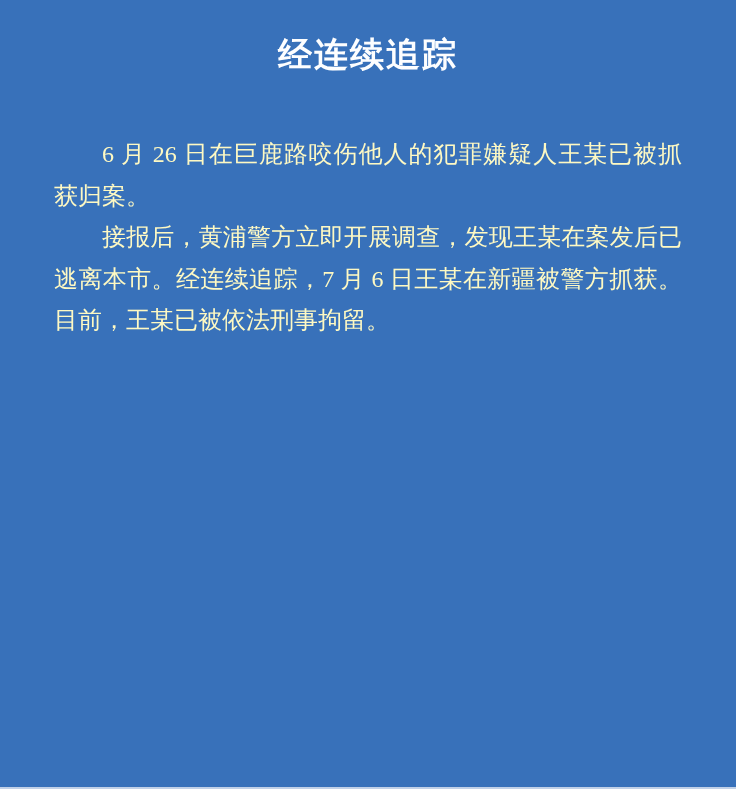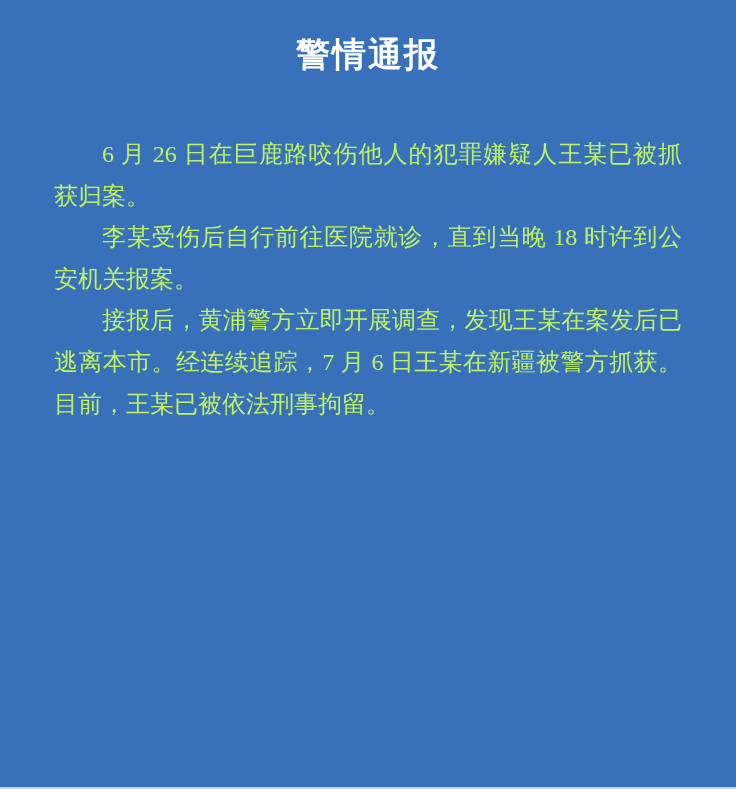--- a/index.html
+++ b/index.html
@@ -24,21 +24,21 @@
     margin: 38px 0 0 0;
     color: #FDFEFF;
     font-size: 34px;
     line-height: 34px;
     font-weight: bold;
     text-align: center;
     letter-spacing: 2px;
   }
   .notice-body {
     margin: 62px 54px 0 54px;
-    color: #bef264;
+    color: #fef9c3;
     font-size: 24px;
     line-height: 41.6px;
     text-align: justify;
     text-justify: inter-character;
   }
   .notice-body p {
     margin: 0;
     padding: 0;
     text-indent: 2em;
     word-break: break-all;
@@ -50,22 +50,21 @@
     width: 736px;
     height: 2px;
     background: #E3EAF4;
     opacity: 0.8;
   }
 </style>
 </head>
 <body>
 
 <div class="notice">
-  <h1 class="notice-title">警情通报</h1>
+  <h1 class="notice-title">经连续追踪</h1>
 
   <div class="notice-body">
     <p>6 月 26 日在巨鹿路咬伤他人的犯罪嫌疑人王某已被抓获归案。</p>
-    <p>李某受伤后自行前往医院就诊，直到当晚 18 时许到公安机关报案。</p>
     <p>接报后，黄浦警方立即开展调查，发现王某在案发后已逃离本市。经连续追踪，7 月 6 日王某在新疆被警方抓获。目前，王某已被依法刑事拘留。</p>
   </div>
 
   <div class="bottom-edge"></div>
 </div>
 
 </body></html>

